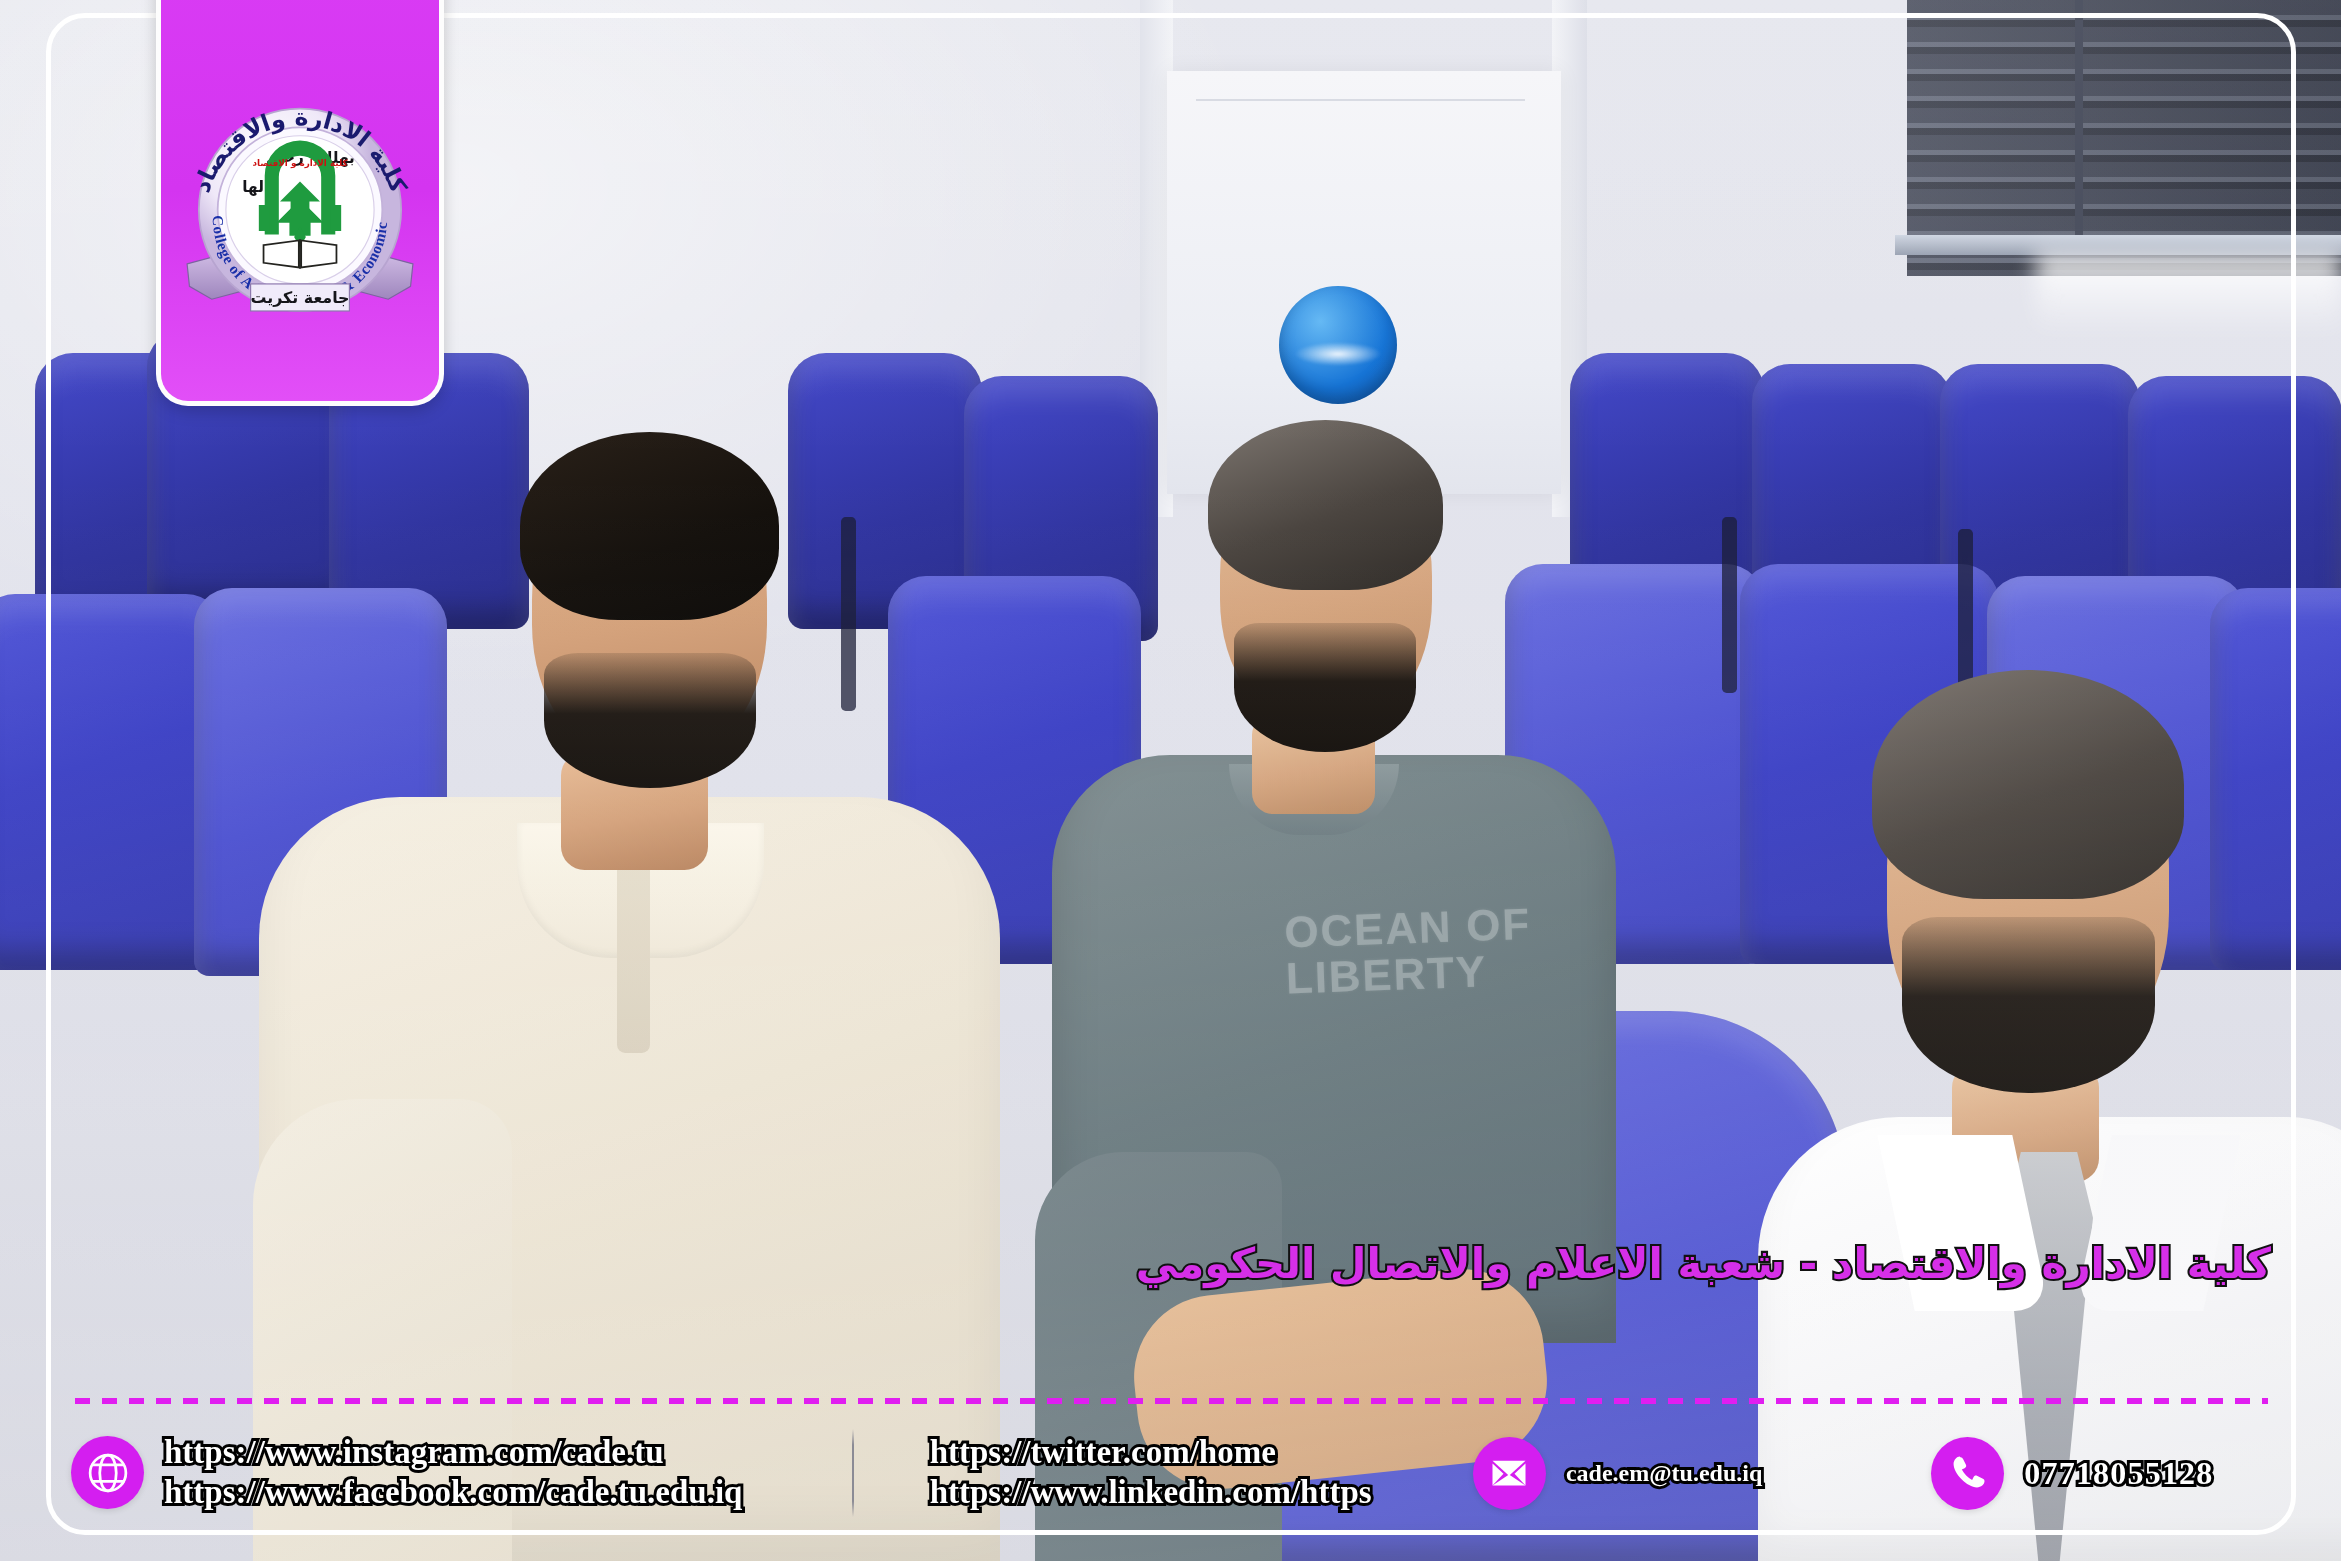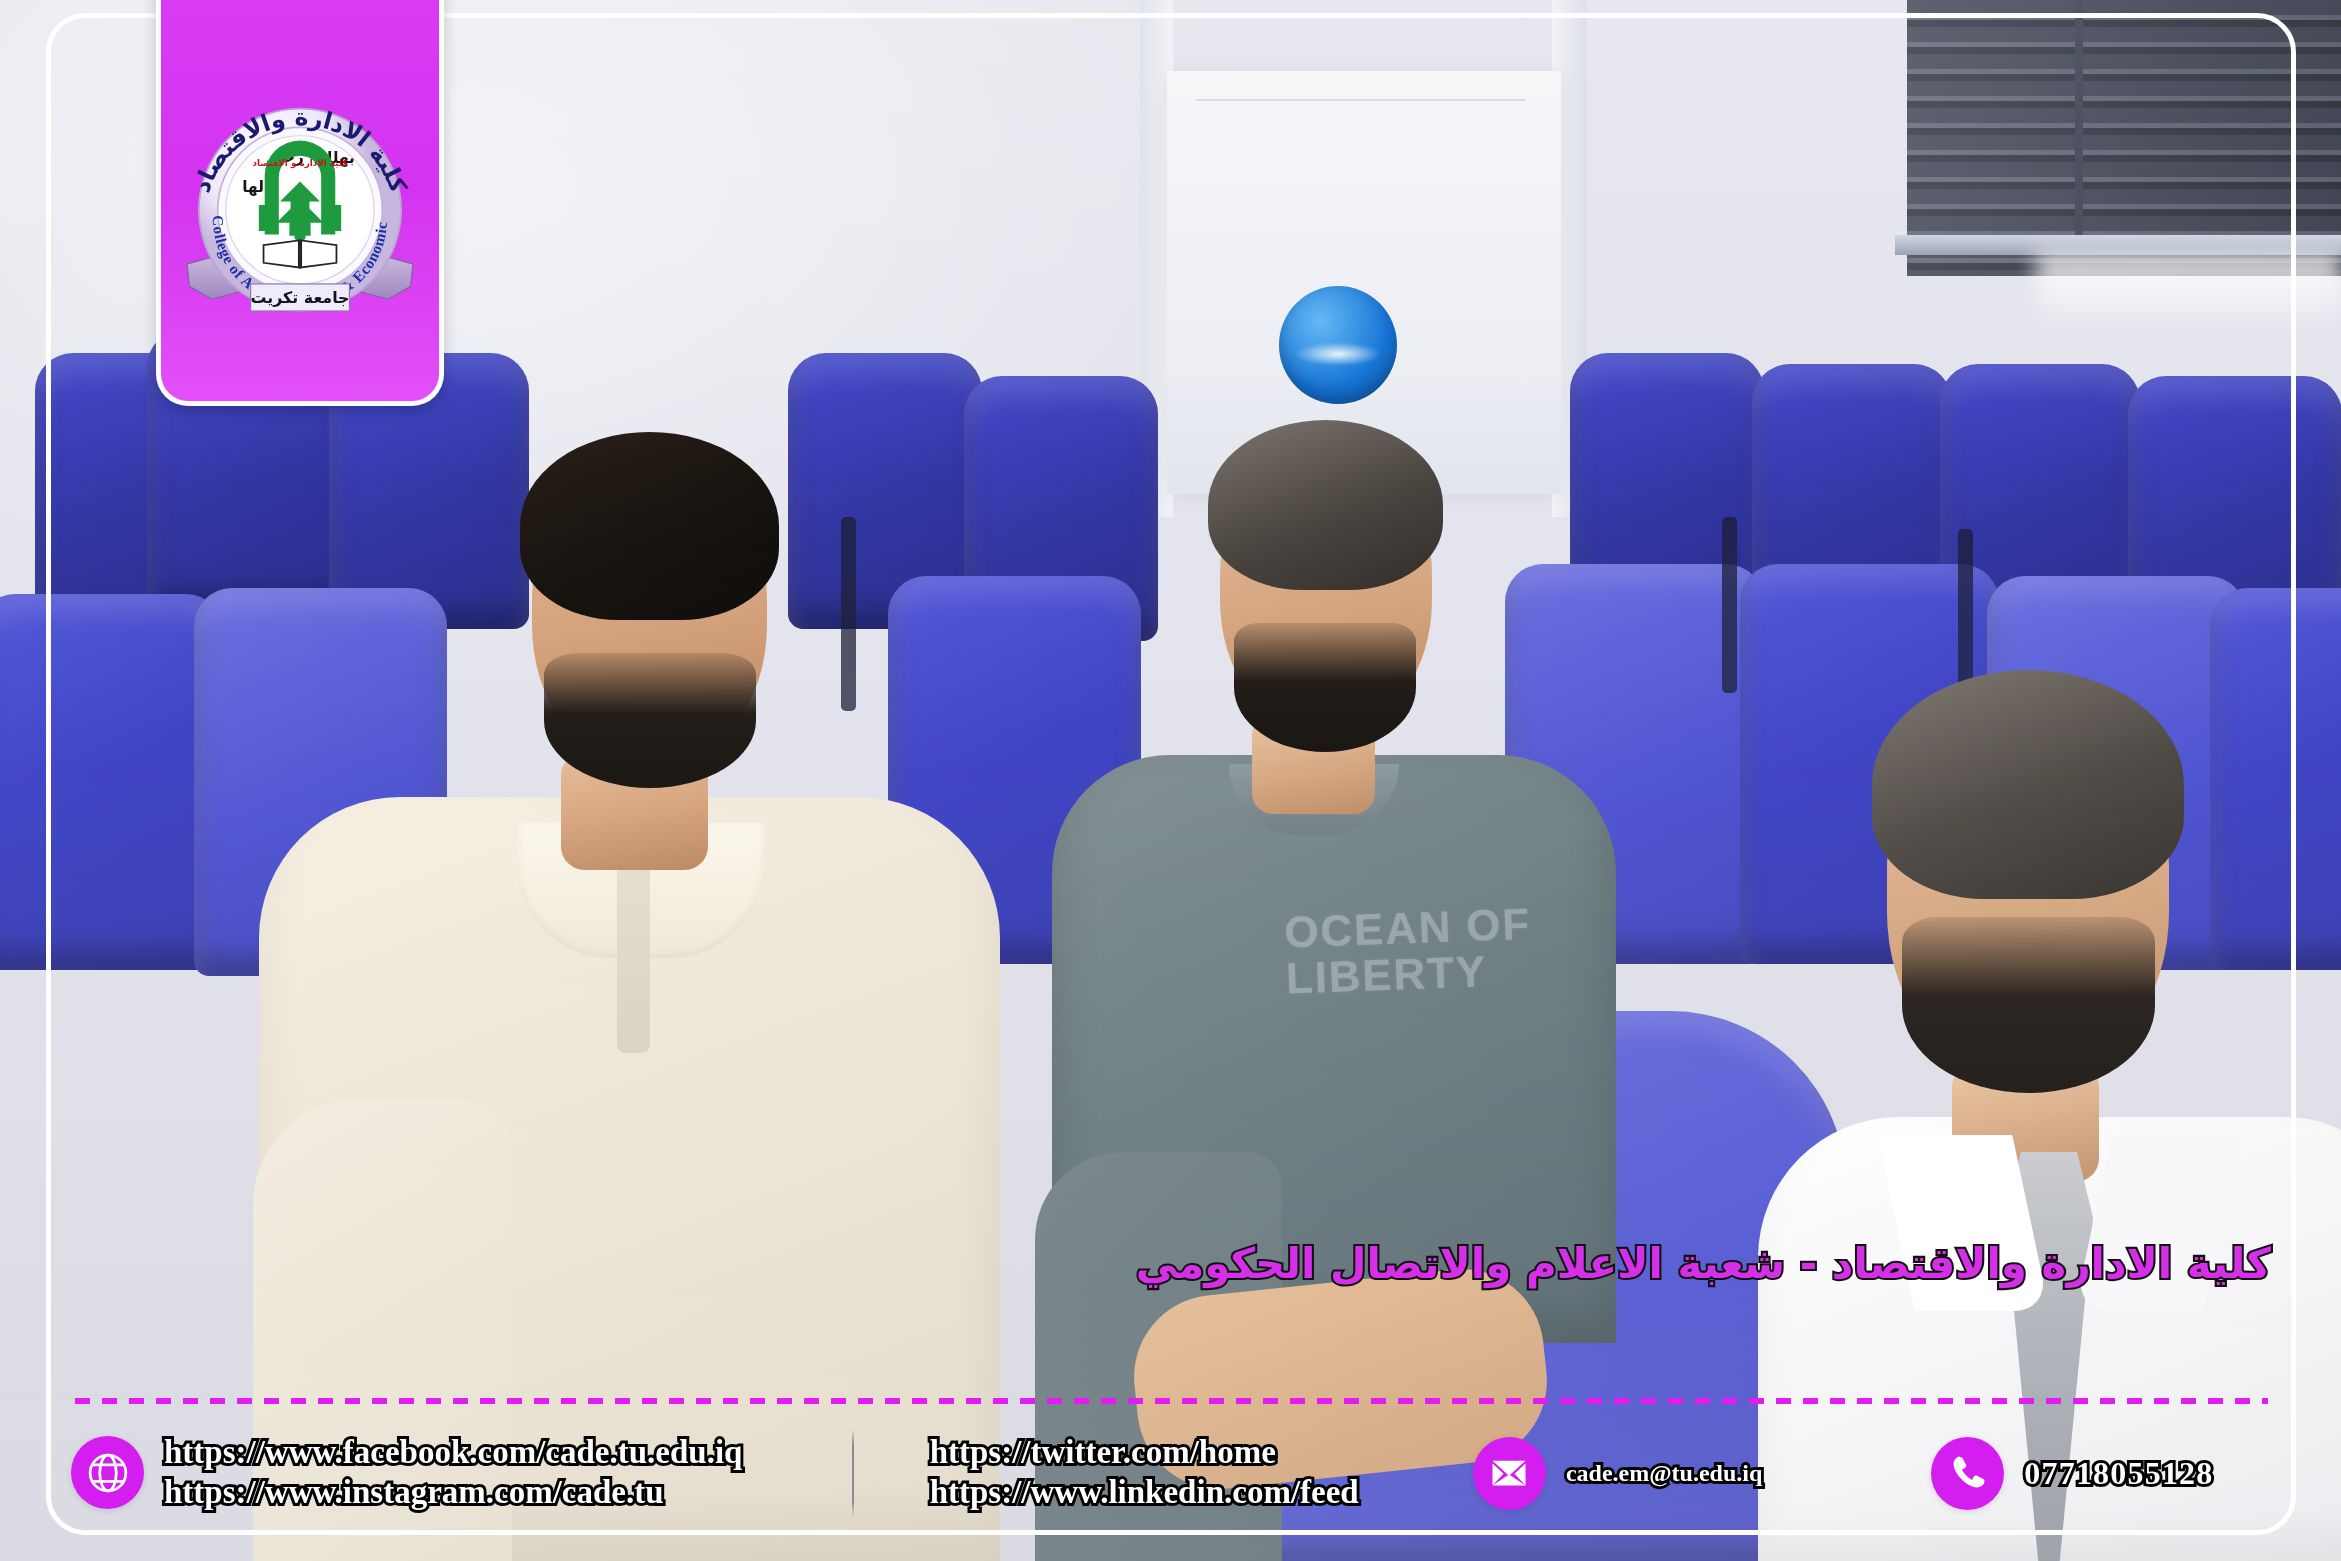--- a/index.html
+++ b/index.html
@@ -384,31 +384,31 @@
     <div class="fgroup g1">
       <div class="ficon">
         <svg viewBox="0 0 64 64" fill="none" stroke="#ffffff" stroke-width="4">
           <circle cx="32" cy="32" r="26"></circle>
           <ellipse cx="32" cy="32" rx="12" ry="26"></ellipse>
           <line x1="8" y1="20" x2="56" y2="20"></line>
           <line x1="8" y1="44" x2="56" y2="44"></line>
         </svg>
       </div>
       <div class="flines">
+        <div class="fline">https://www.instagram.com/cade.tu</div>
         <div class="fline">https://www.facebook.com/cade.tu.edu.iq</div>
-        <div class="fline">https://www.instagram.com/cade.tu</div>
       </div>
     </div>
 
     <div class="vdiv"></div>
 
     <div class="fgroup g2">
       <div class="flines">
         <div class="fline">https://twitter.com/home</div>
-        <div class="fline">https://www.linkedin.com/feed</div>
+        <div class="fline">https://www.linkedin.com/https</div>
       </div>
     </div>
 
     <div class="fgroup g3">
       <div class="ficon">
         <svg viewBox="0 0 64 64">
           <polygon points="8,14 56,14 32,36" fill="#ffffff"></polygon>
           <polygon points="8,18 8,50 24,33" fill="#ffffff"></polygon>
           <polygon points="56,18 56,50 40,33" fill="#ffffff"></polygon>
           <polygon points="8,50 56,50 32,34" fill="#ffffff"></polygon>

